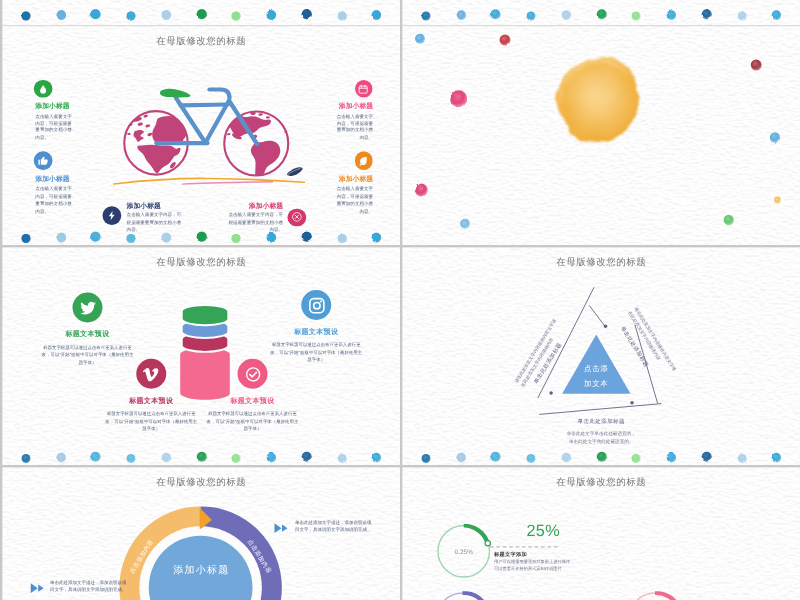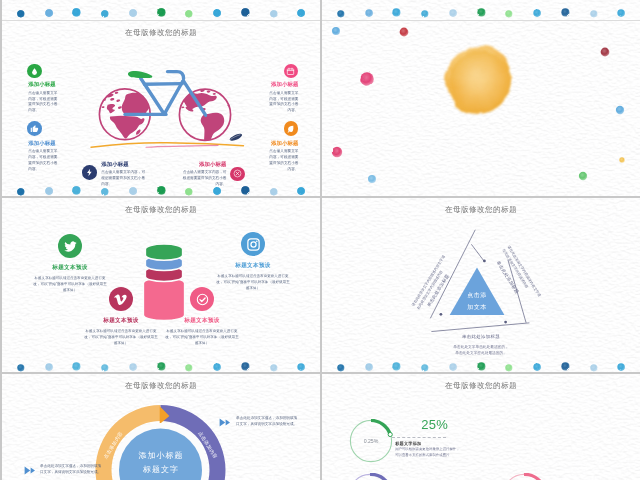--- a/index.html
+++ b/index.html
@@ -1696,21 +1696,20 @@
         <path d="M0 -65 A65 65 0 0 0 0 65 L0 49 A49 49 0 0 1 0 -49 Z" fill="#f5bc6b"></path>
         <path d="M0 -65 A65 65 0 0 1 0 65 L0 49 A49 49 0 0 0 0 -49 Z" fill="#6f6db7"></path>
         <path d="M-0.8 -63.8 L8.9 -54 L-0.8 -46 Z" fill="#f3a029"></path>
         <circle cx="0" cy="0" r="47" fill="#fcfcfc"></circle>
         <circle cx="0" cy="0" r="41.5" fill="#72a7da"></circle>
         <text x="-46" y="-24" fill="#fff" font-size="4.8" font-family="'Liberation Sans',sans-serif" transform="rotate(-58 -46 -24)" letter-spacing=".4" text-anchor="middle">点击添加内容</text>
         <text x="46" y="-24" fill="#fff" font-size="4.8" font-family="'Liberation Sans',sans-serif" transform="rotate(58 46 -24)" letter-spacing=".4" text-anchor="middle">点击添加内容</text>
       </g>
     </svg>
     <div class="c5l1">添加小标题</div>
-    <div class="c5l2">标题文字</div>
 
     <svg class="mk mkR" style="position:absolute;left:217px;top:44px;width:12px;height:9px" viewBox="0 0 12 9">
       <path d="M0.6 0.6 L6.2 4.5 L0.6 8.4 Z" fill="#4f8fd0"></path>
       <path d="M6.6 1.6 L11 4.5 L6.6 7.4 Z" fill="#4f8fd0"></path>
     </svg>
     <div class="bd5 bd5R">单击此处添加文字描述，添加说明该项目文字，具体说明文字添加说明完成。</div>
 
     <svg class="mk mkL" style="position:absolute;left:22px;top:92px;width:12px;height:9px" viewBox="0 0 12 9">
       <path d="M0.6 0.6 L6.2 4.5 L0.6 8.4 Z" fill="#4f8fd0"></path>
       <path d="M6.6 1.6 L11 4.5 L6.6 7.4 Z" fill="#4f8fd0"></path>

